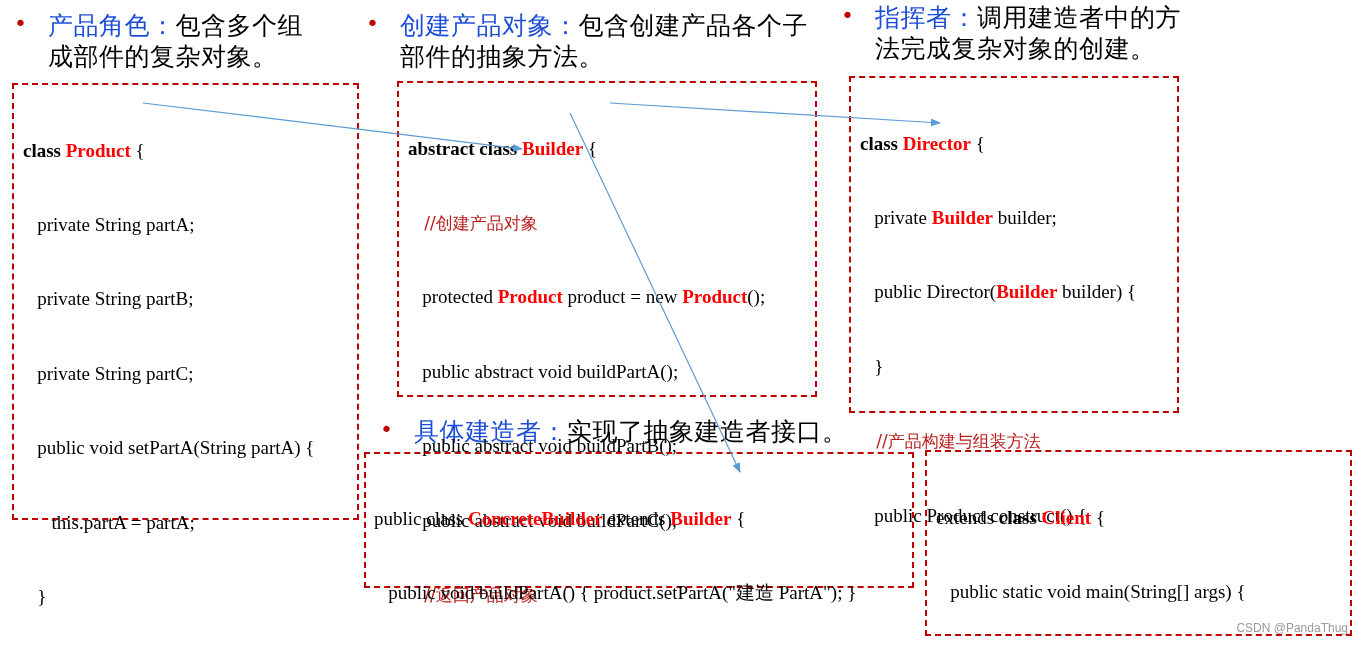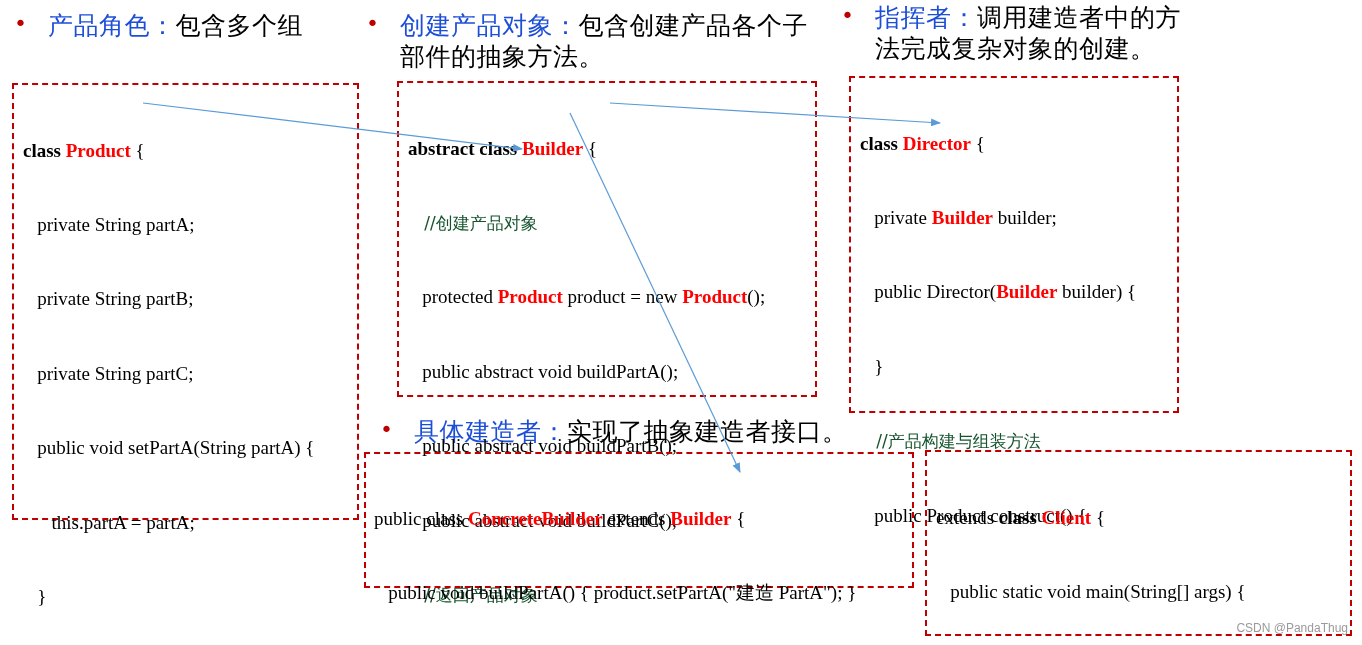--- a/index.html
+++ b/index.html
@@ -6,32 +6,33 @@
   body { width: 1362px; height: 645px; position: relative; overflow: hidden;
          font-family: "Liberation Serif", "DejaVu Serif", serif; color: #000; }
   .heading { position: absolute; font-size: 25px; line-height: 31px;
              font-family: "DejaVu Sans", sans-serif; color: #000; letter-spacing: 0.5px; }
   .heading .bullet { position: absolute; left: -34px; top: -2px; color: #c00000; font-size: 22px; }
   .heading .role { color: #1d4ed8; }
   .box { position: absolute; border: 2px dashed #c00000; box-sizing: border-box; }
   .code { position: absolute; font-size: 19px; line-height: 24.8px; white-space: pre; }
   .kw { font-weight: bold; }
   .red { color: #ff0000; font-weight: bold; margin-top: 32px; }
-  .cmt { font-family: "DejaVu Sans", sans-serif; font-size: 17px; color: #14532d; }
+  .cmt { font-family: "DejaVu Sans", sans-serif; font-size: 17px; color: #b91c1c; }
   .line { display: block; height: 24.8px; }
   svg.arrows { position: absolute; left: 0; top: 0; pointer-events: none; }
   .watermark { position: absolute; right: 14px; bottom: 10px; font-family: Liberation Sans, sans-serif;
                font-size: 12px; color: #9a9a9a; }
 </style>
 </head>
 <body>
 
 <div class="heading" style="left:48px; top:10px;">
   <span class="bullet">•</span>
   <span class="role">产品角色：</span><span>包含多个组</span><br>
+  <span>成部件的复杂对象。</span>
 </div>
 
 <div class="heading" style="left:400px; top:10px;">
   <span class="bullet">•</span>
   <span class="role">创建产品对象：</span><span>包含创建产品各个子</span><br>
   <span>部件的抽象方法。</span>
 </div>
 
 <div class="heading" style="left:875px; top:2px;">
   <span class="bullet">•</span>

